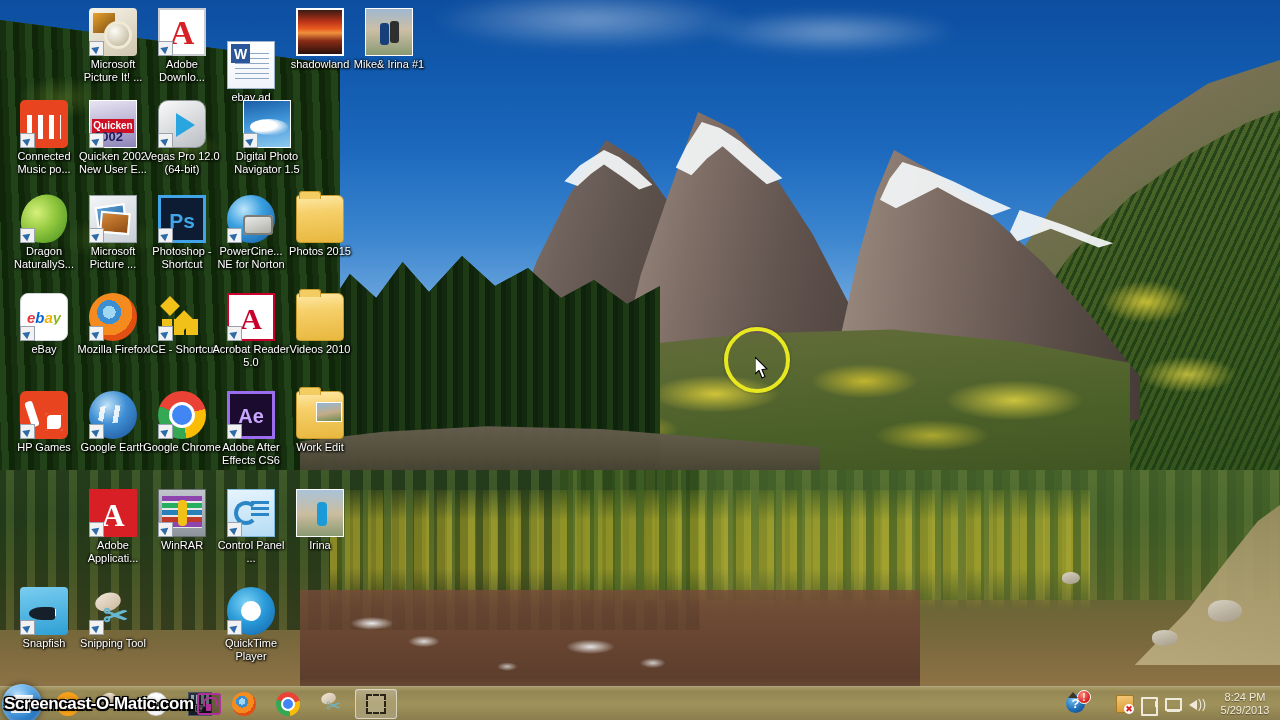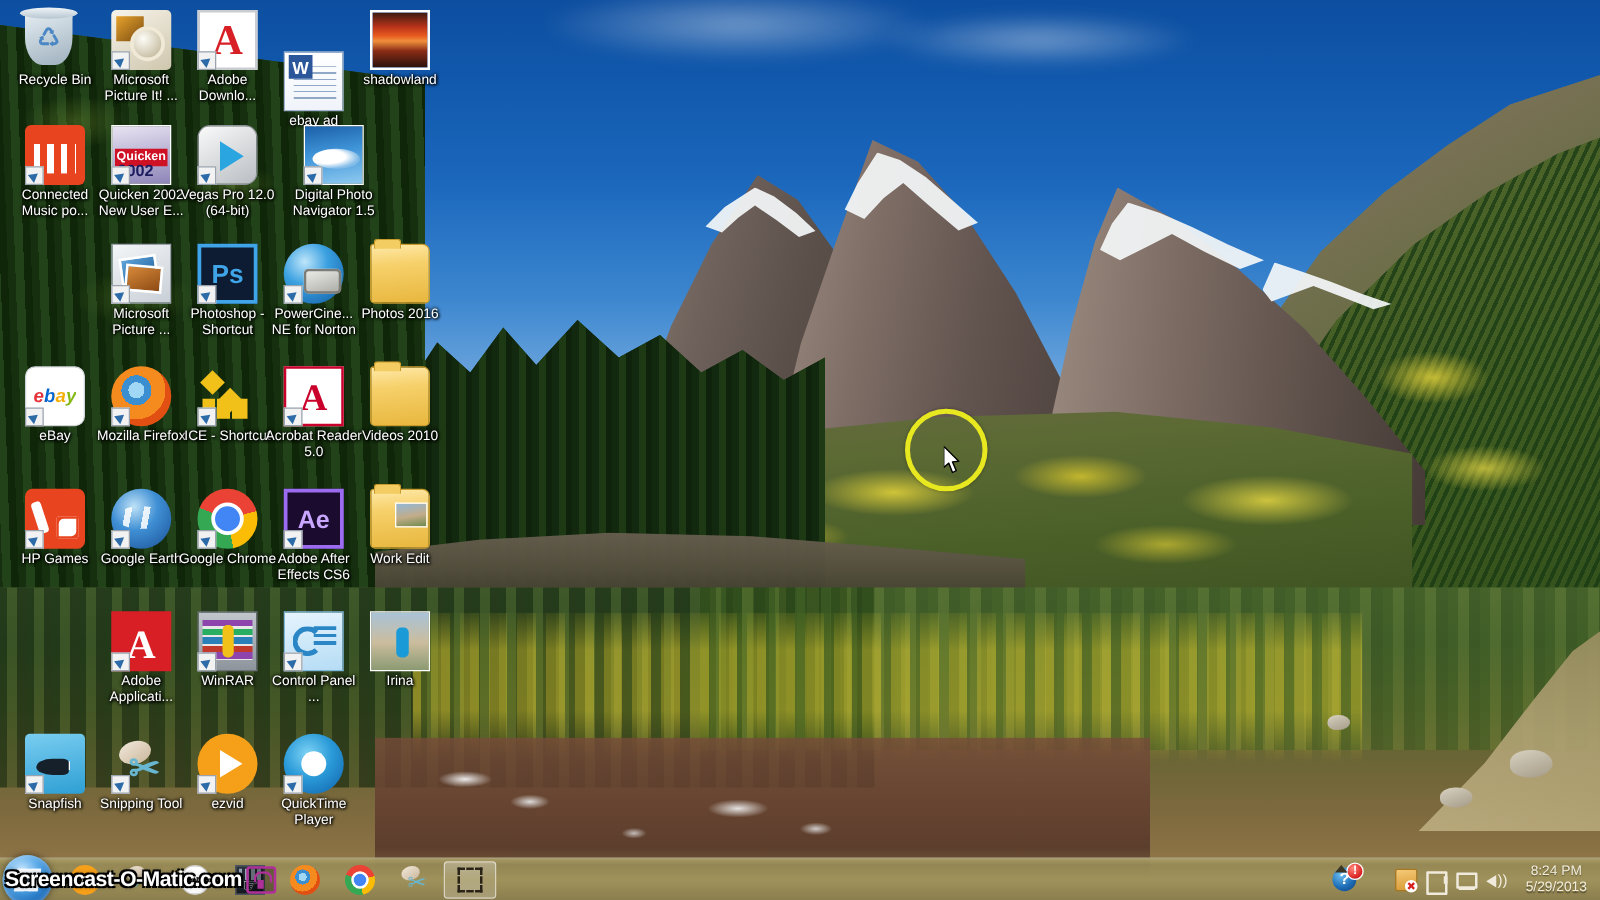--- a/index.html
+++ b/index.html
@@ -477,26 +477,20 @@
     <div class="lake-refl-aspen"></div>
     <div class="lake-refl-peak"></div>
     <div class="lake-refl-snow"></div>
     <div class="lake-edge-right"></div>
     <div class="rock" style="left:1208px;top:600px;width:34px;height:22px;"></div>
     <div class="rock" style="left:1152px;top:630px;width:26px;height:16px;"></div>
     <div class="rock" style="left:1062px;top:572px;width:18px;height:12px;"></div>
   </div>
 
   <div id="icon-layer">
-      <div class="desk-icon" style="left: 5px; top: 8px;">
-        <div class="glyph">
-          <div class="ic-recycle" style="position: absolute; left: 0px; top: 0px; width: 48px; height: 48px;"></div>
-        </div>
-        <div class="lbl">Recycle Bin</div>
-      </div>
       <div class="desk-icon" style="left: 74px; top: 8px;">
         <div class="glyph">
           <div class="ic-msphoto" style="position: absolute; left: 0px; top: 0px; width: 48px; height: 48px;"></div>
           <span class="shortcut-arrow"></span>
         </div>
         <div class="lbl">Microsoft Picture It! ...</div>
       </div>
       <div class="desk-icon" style="left: 143px; top: 8px;">
         <div class="glyph">
           <div class="ic-adobe" style="position: absolute; left: 0px; top: 0px; width: 48px; height: 48px;"></div>
@@ -509,20 +503,26 @@
           <div class="ic-word" style="position: absolute; left: 0px; top: 0px; width: 48px; height: 48px;"></div>
         </div>
         <div class="lbl">ebay ad</div>
       </div>
       <div class="desk-icon" style="left: 281px; top: 8px;">
         <div class="glyph">
           <div class="ic-shadow" style="position: absolute; left: 0px; top: 0px; width: 48px; height: 48px;"></div>
         </div>
         <div class="lbl">shadowland</div>
       </div>
+      <div class="desk-icon" style="left: 350px; top: 8px;">
+        <div class="glyph">
+          <div class="ic-mikeirina" style="position: absolute; left: 0px; top: 0px; width: 48px; height: 48px;"></div>
+        </div>
+        <div class="lbl">Mike&amp; Irina #1</div>
+      </div>
       <div class="desk-icon" style="left: 5px; top: 100px;">
         <div class="glyph">
           <div class="ic-cmp" style="position: absolute; left: 0px; top: 0px; width: 48px; height: 48px;"></div>
           <span class="shortcut-arrow"></span>
         </div>
         <div class="lbl">Connected Music po...</div>
       </div>
       <div class="desk-icon" style="left: 74px; top: 100px;">
         <div class="glyph">
           <div class="ic-quicken" style="position: absolute; left: 0px; top: 0px; width: 48px; height: 48px;"></div>
@@ -537,20 +537,27 @@
         </div>
         <div class="lbl">Vegas Pro 12.0 (64-bit)</div>
       </div>
       <div class="desk-icon" style="left: 228px; top: 100px;">
         <div class="glyph">
           <div class="ic-dpn" style="position: absolute; left: 0px; top: 0px; width: 48px; height: 48px;"></div>
           <span class="shortcut-arrow"></span>
         </div>
         <div class="lbl">Digital Photo Navigator 1.5</div>
       </div>
+      <div class="desk-icon" style="left: 5px; top: 195px;">
+        <div class="glyph">
+          <div class="ic-dragon" style="position: absolute; left: 0px; top: 0px; width: 48px; height: 48px;"></div>
+          <span class="shortcut-arrow"></span>
+        </div>
+        <div class="lbl">Dragon NaturallyS...</div>
+      </div>
       <div class="desk-icon" style="left: 74px; top: 195px;">
         <div class="glyph">
           <div class="ic-mspict" style="position: absolute; left: 0px; top: 0px; width: 48px; height: 48px;"></div>
           <span class="shortcut-arrow"></span>
         </div>
         <div class="lbl">Microsoft Picture ...</div>
       </div>
       <div class="desk-icon" style="left: 143px; top: 195px;">
         <div class="glyph">
           <div class="ic-ps" style="position: absolute; left: 0px; top: 0px; width: 48px; height: 48px;"></div>
@@ -562,21 +569,21 @@
         <div class="glyph">
           <div class="ic-powercine" style="position: absolute; left: 0px; top: 0px; width: 48px; height: 48px;"></div>
           <span class="shortcut-arrow"></span>
         </div>
         <div class="lbl">PowerCine... NE for Norton</div>
       </div>
       <div class="desk-icon" style="left: 281px; top: 195px;">
         <div class="glyph">
           <div class="ic-folder" style="position: absolute; left: 0px; top: 0px; width: 48px; height: 48px;"></div>
         </div>
-        <div class="lbl">Photos 2016</div>
+        <div class="lbl">Photos 2015</div>
       </div>
       <div class="desk-icon" style="left: 5px; top: 293px;">
         <div class="glyph">
           <div class="ic-ebay" style="position: absolute; left: 0px; top: 0px; width: 48px; height: 48px;"></div>
           <span class="shortcut-arrow"></span>
         </div>
         <div class="lbl">eBay</div>
       </div>
       <div class="desk-icon" style="left: 74px; top: 293px;">
         <div class="glyph">
@@ -673,27 +680,20 @@
           <span class="shortcut-arrow"></span>
         </div>
         <div class="lbl">Snapfish</div>
       </div>
       <div class="desk-icon" style="left: 74px; top: 587px;">
         <div class="glyph">
           <div class="ic-snip" style="position: absolute; left: 0px; top: 0px; width: 48px; height: 48px;"></div>
           <span class="shortcut-arrow"></span>
         </div>
         <div class="lbl">Snipping Tool</div>
-      </div>
-      <div class="desk-icon" style="left: 143px; top: 587px;">
-        <div class="glyph">
-          <div class="ic-ezvid" style="position: absolute; left: 0px; top: 0px; width: 48px; height: 48px;"></div>
-          <span class="shortcut-arrow"></span>
-        </div>
-        <div class="lbl">ezvid</div>
       </div>
       <div class="desk-icon" style="left: 212px; top: 587px;">
         <div class="glyph">
           <div class="ic-qt" style="position: absolute; left: 0px; top: 0px; width: 48px; height: 48px;"></div>
           <span class="shortcut-arrow"></span>
         </div>
         <div class="lbl">QuickTime Player</div>
       </div>
     </div>
 

